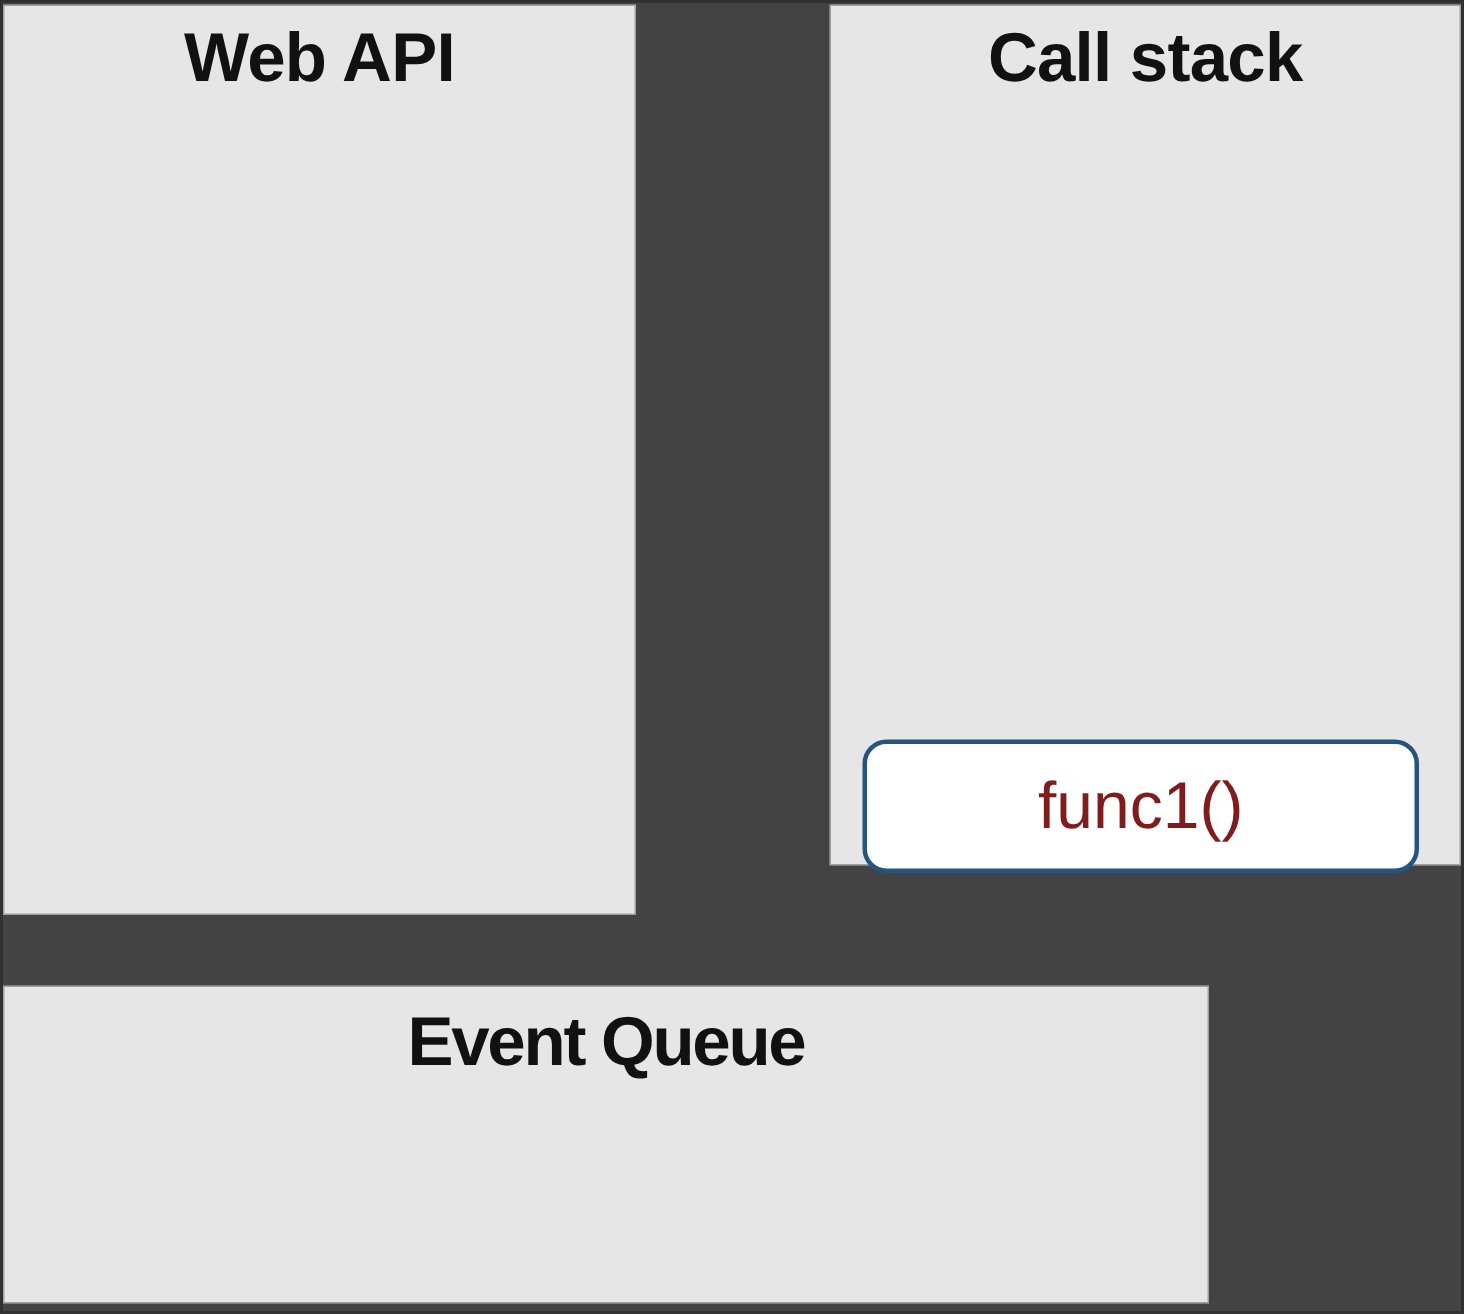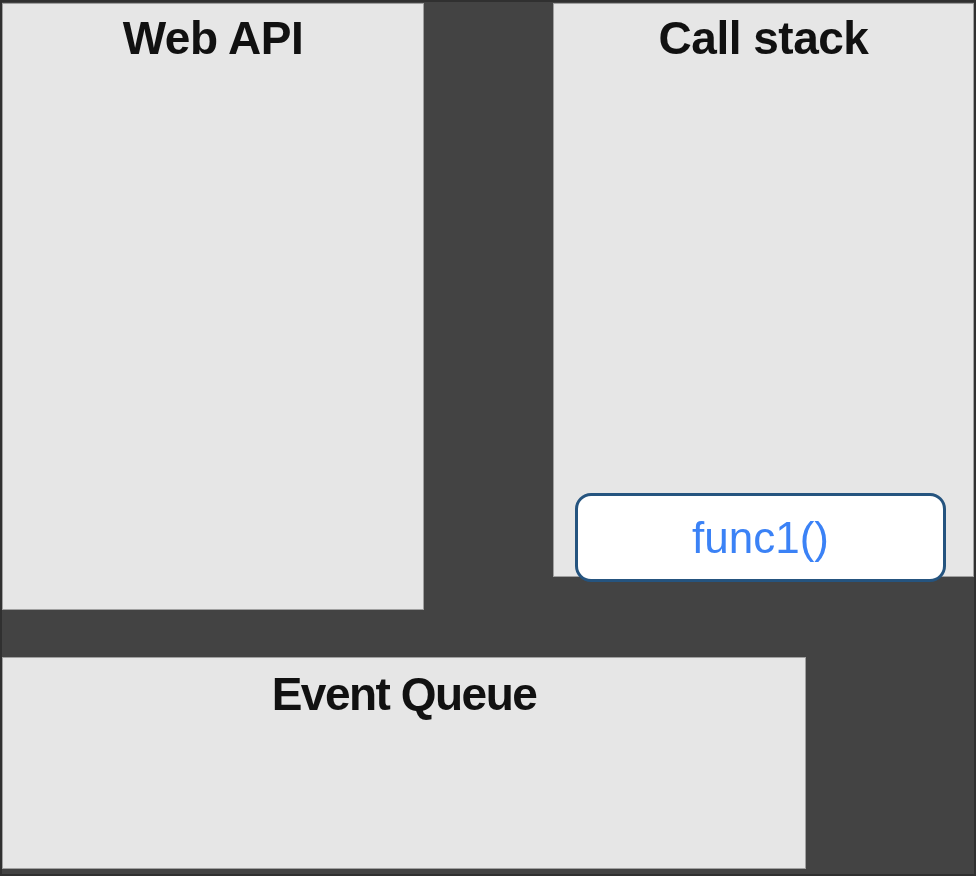--- a/index.html
+++ b/index.html
@@ -51,21 +51,21 @@
     background: var(--frame-fill);
     border: 3px solid var(--frame-border);
     border-radius: 16px;
     display: flex;
     align-items: center;
     justify-content: center;
   }
   .stack-frame-label {
     font-size: 44px;
     font-weight: normal;
-    color: #3b82f6;
+    color: #7f1d1d;
     letter-spacing: 0;
   }
 </style>
 </head>
 <body>
 
 <div class="stage">
 
   <div class="panel panel-web-api">
     <div class="panel-title">Web API</div>

